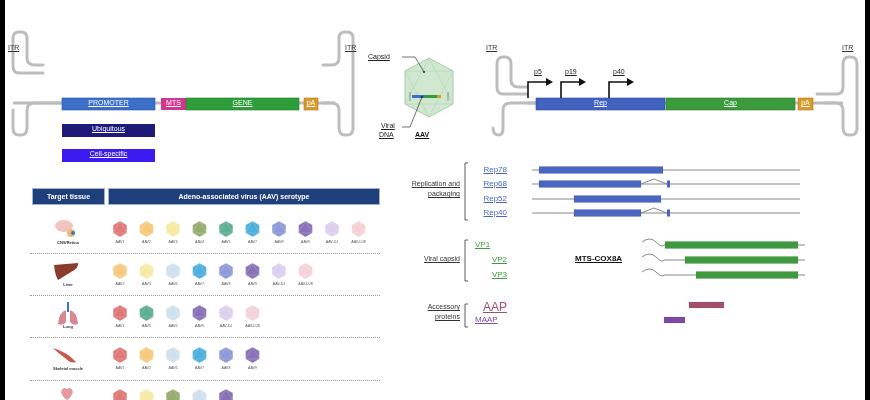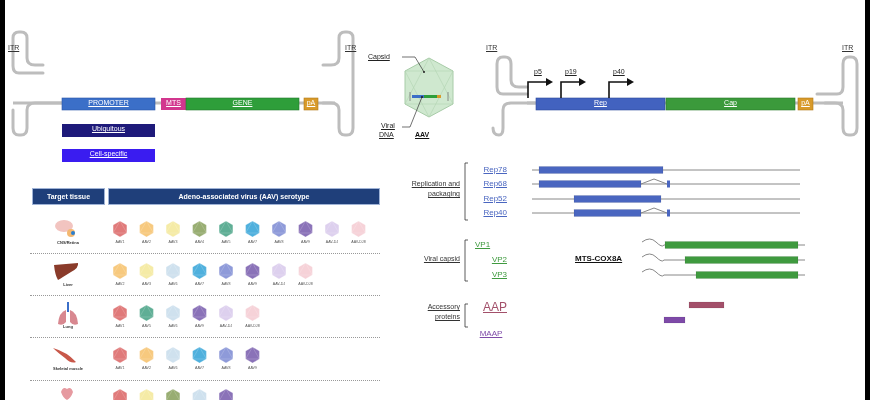--- a/index.html
+++ b/index.html
@@ -321,21 +321,21 @@
 
   <div id="item-labels">
       <span class="lbl" style="left: 470px; top: 165px; width: 32px; text-align: right; font-size: 8px; color: rgb(74, 102, 192);">Rep78</span>
       <span class="lbl" style="left: 470px; top: 179px; width: 32px; text-align: right; font-size: 8px; color: rgb(74, 102, 192);">Rep68</span>
       <span class="lbl" style="left: 470px; top: 194px; width: 32px; text-align: right; font-size: 8px; color: rgb(74, 102, 192);">Rep52</span>
       <span class="lbl" style="left: 470px; top: 208px; width: 32px; text-align: right; font-size: 8px; color: rgb(74, 102, 192);">Rep40</span>
       <span class="lbl" style="left: 470px; top: 240px; width: 32px; text-align: left; font-size: 8px; color: rgb(63, 154, 63);">VP1</span>
       <span class="lbl" style="left: 470px; top: 255px; width: 32px; text-align: right; font-size: 8px; color: rgb(63, 154, 63);">VP2</span>
       <span class="lbl" style="left: 470px; top: 270px; width: 32px; text-align: right; font-size: 8px; color: rgb(63, 154, 63);">VP3</span>
       <span class="lbl" style="left: 470px; top: 300px; width: 32px; text-align: right; font-size: 12px; color: rgb(163, 80, 106);">AAP</span>
-      <span class="lbl" style="left: 470px; top: 315px; width: 32px; text-align: center; font-size: 8px; color: rgb(126, 74, 168); margin-top: 14px;">MAAP</span>
+      <span class="lbl" style="left: 470px; top: 315px; width: 32px; text-align: left; font-size: 8px; color: rgb(126, 74, 168);">MAAP</span>
     </div>
 
   <span class="lbl" style="left:570px;top:254px;font-size:8px;color:#111;font-weight:bold;">MTS-COX8A</span>
 
   <div class="hdr" style="left:27px;top:188px;width:73px;height:17px;">Target tissue</div>
   <div class="hdr" style="left:103px;top:188px;width:272px;height:17px;">Adeno-associated virus (AAV) serotype</div>
 
   <div class="divider" style="top:253px;"></div>
   <div class="divider" style="top:295px;"></div>
   <div class="divider" style="top:337px;"></div>

